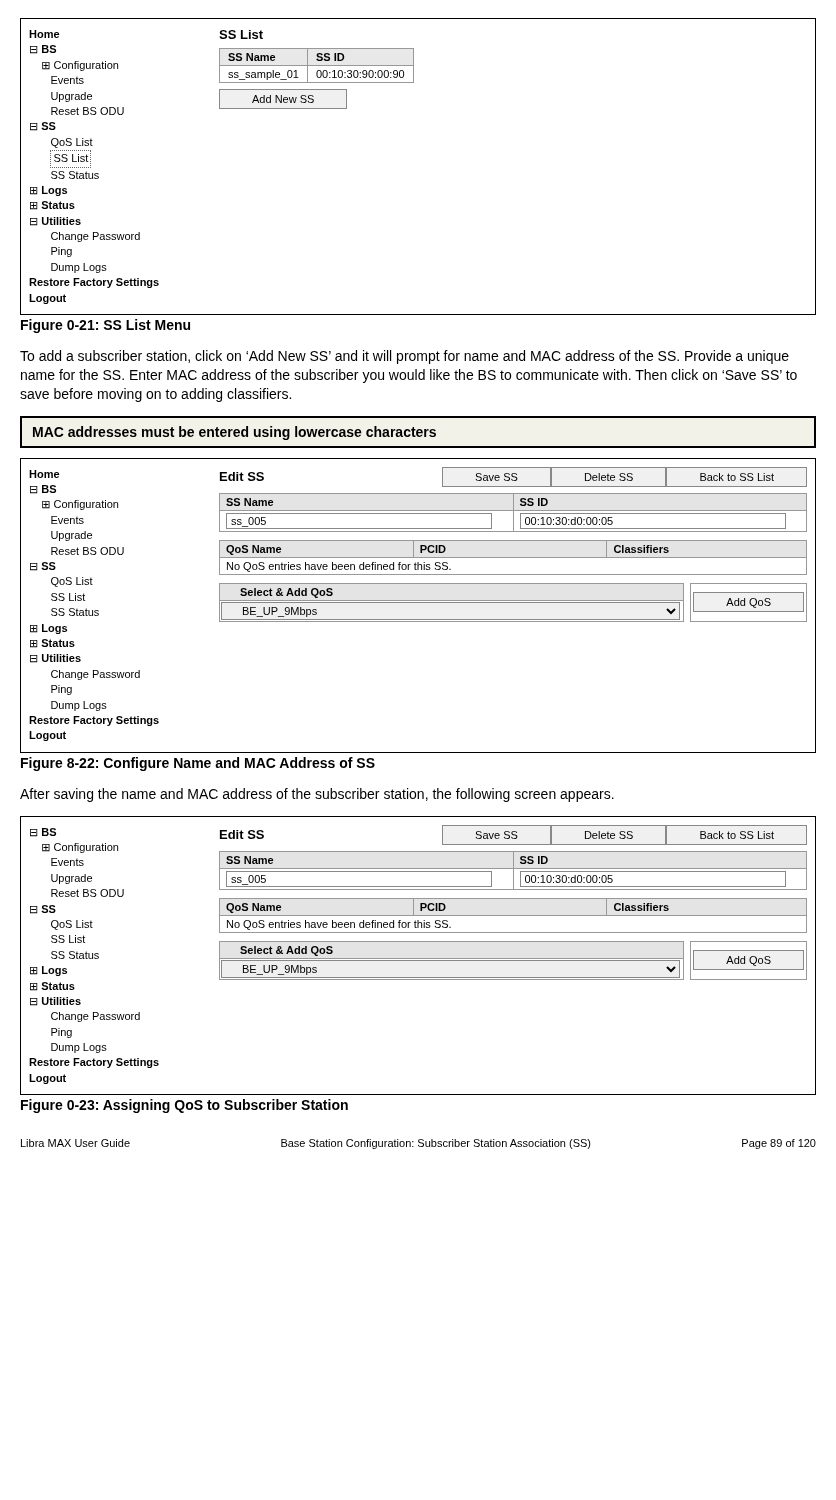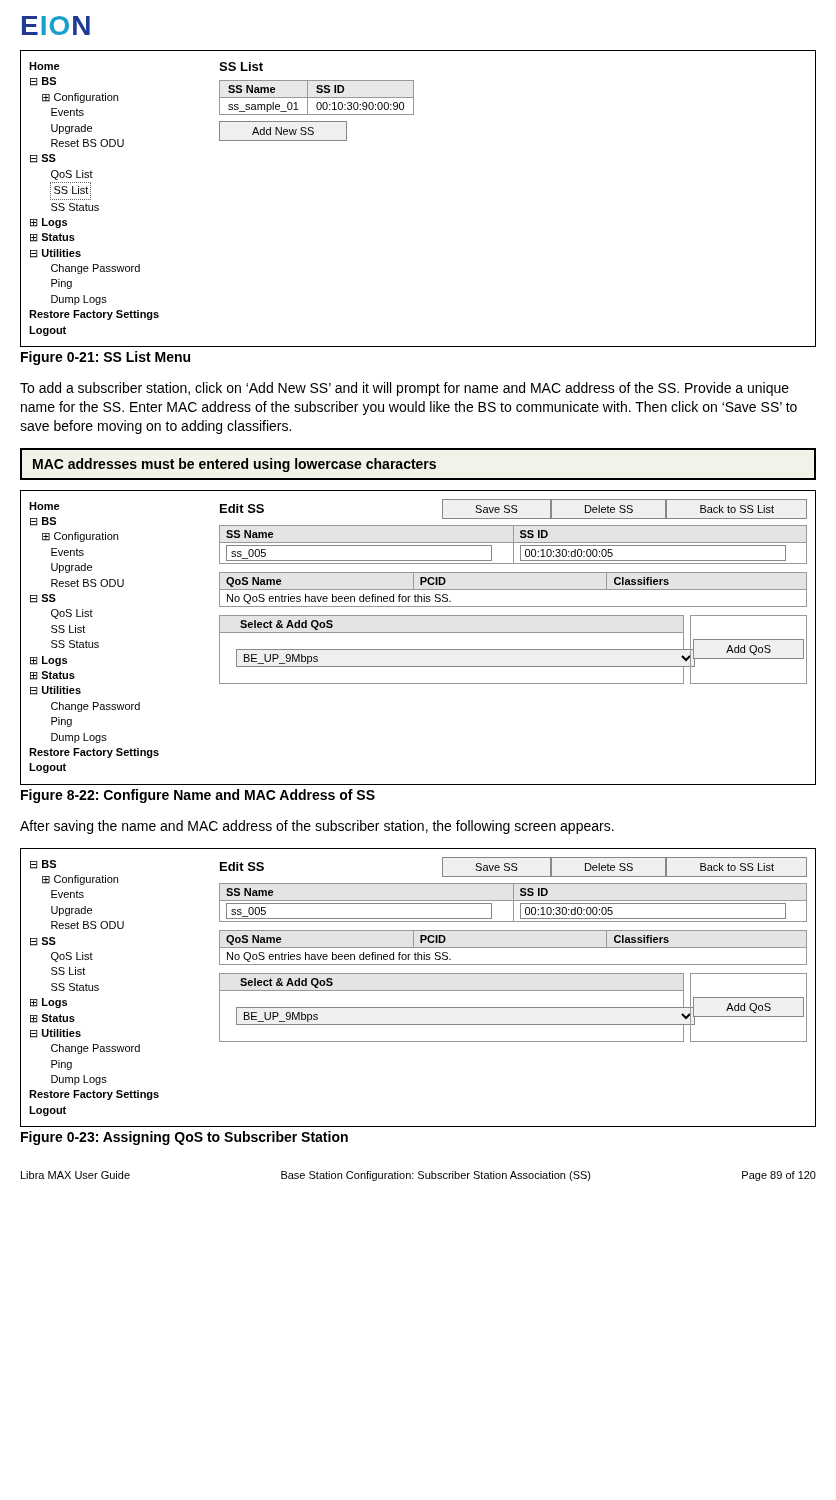--- a/index.html
+++ b/index.html
@@ -137,23 +137,23 @@
     background: #e4e4e4;
     border-bottom: 1px solid #999;
     padding: 2px 20px;
     font-weight: bold;
     font-size: 11px;
   }
   .qos-row select {
     width: 100%;
     border: 1px solid #888;
     font-size: 11px;
-    padding: 1px 2px;
+    padding: 1px 16px;
     box-sizing: border-box;
-    margin: 16px;
+    margin: 1px;
     width: calc(100% - 4px);
   }
   .qos-row .addbtn {
     border: 1px solid #999;
     display: flex;
     align-items: center;
     text-align: right;
   }
   .qos-row .addbtn .btn { margin: 2px; }
   .caption {
@@ -182,23 +182,20 @@
     justify-content: space-between;
     font-family: Verdana, Arial, sans-serif;
     font-size: 11px;
     margin-top: 24px;
   }
 </style>
 </head>
 <body>
 
 <div class="logo">
-  <div class="logo-main">
-    <span>E</span><span class="accent">IO</span><span>N</span>
-  </div>
 </div>
 
 <div class="figure-box">
   <div class="figure-content">
     <div class="nav-tree">
       <div class="item bold">Home</div>
       <div class="item"><span>⊟</span> <span class="bold">BS</span></div>
       <div class="item">    <span>⊞</span> <span>Configuration</span></div>
       <div class="item">       <span>Events</span></div>
       <div class="item">       <span>Upgrade</span></div>

